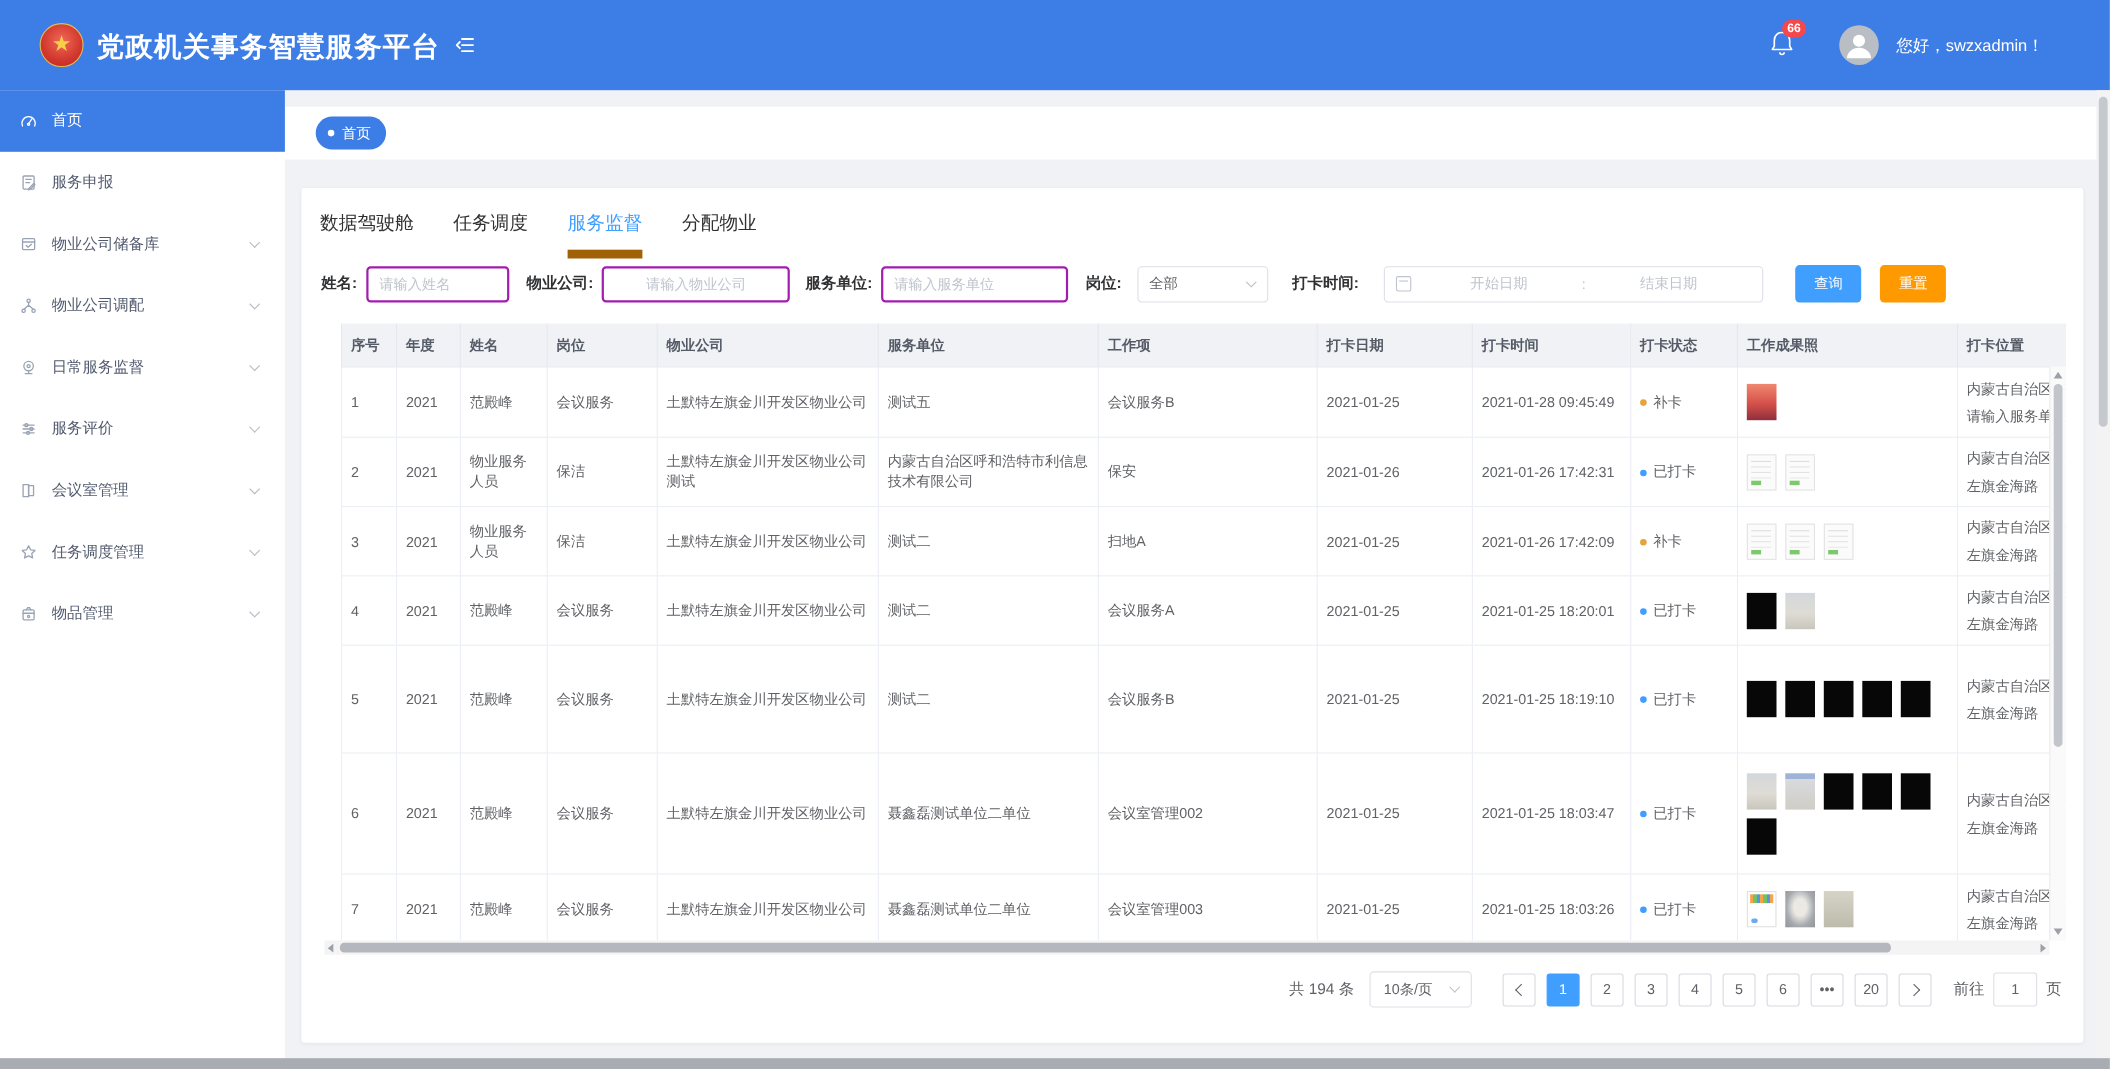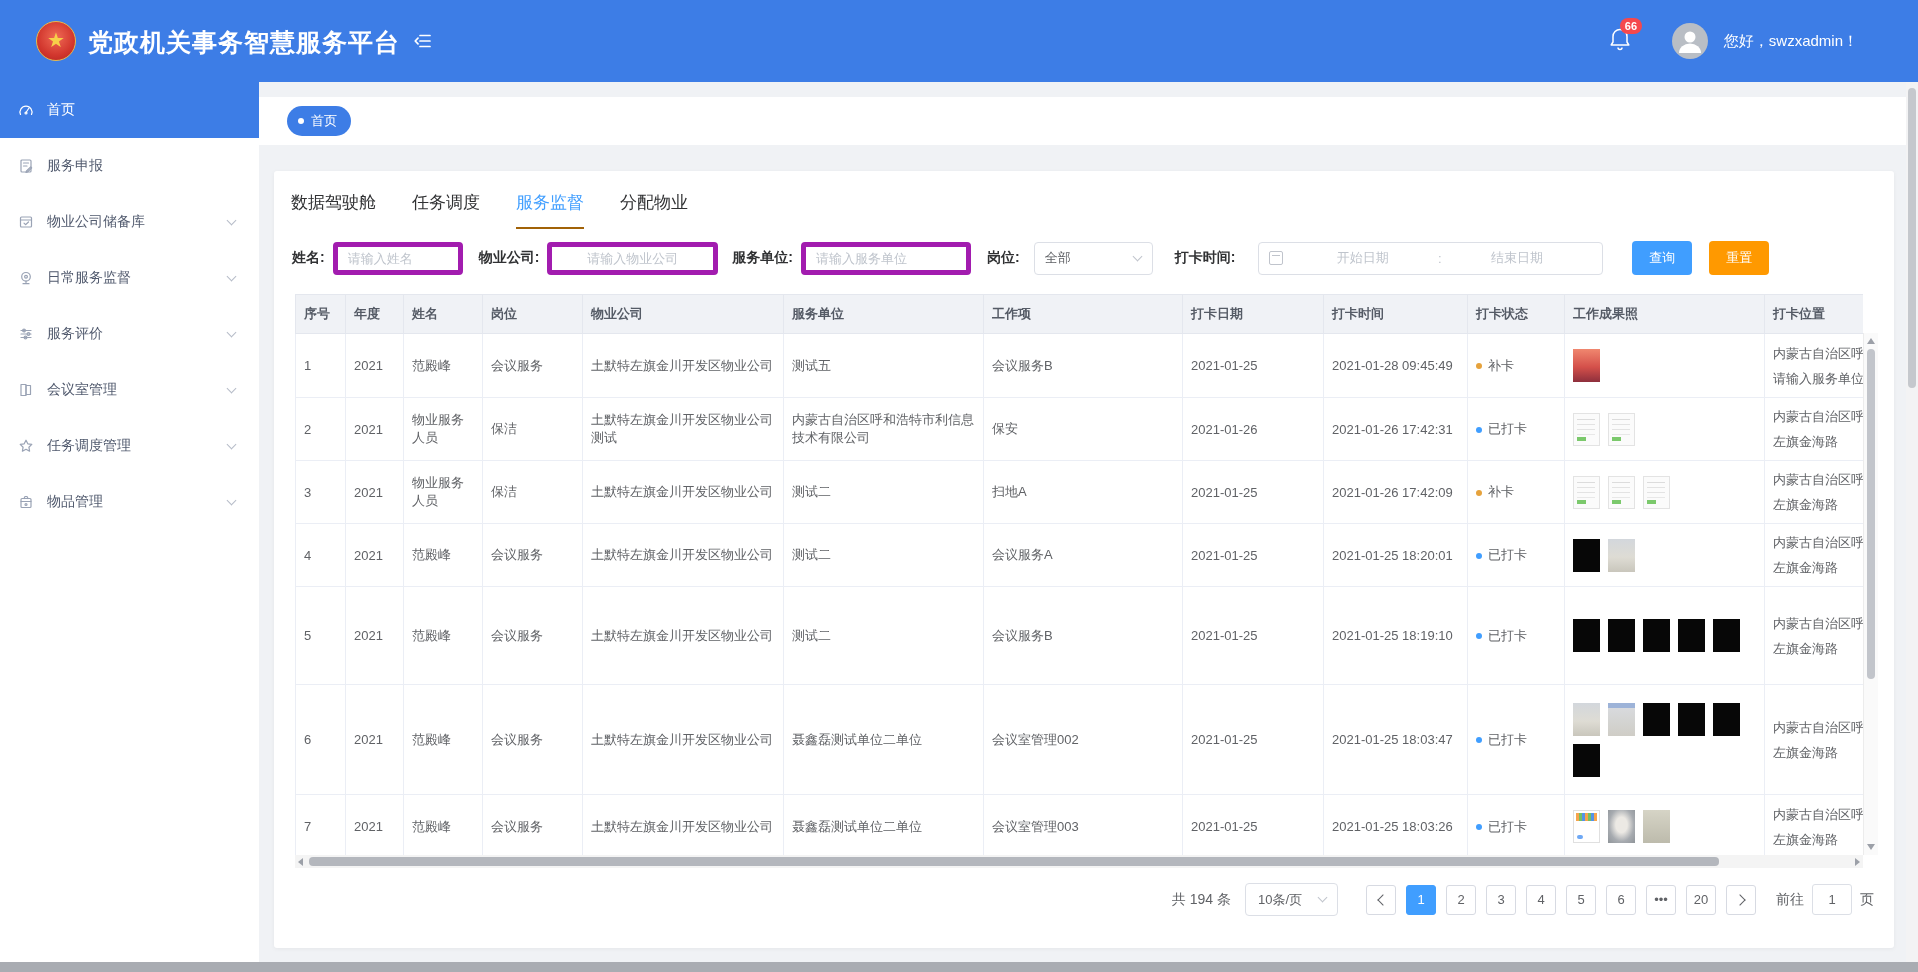--- a/index.html
+++ b/index.html
@@ -41,44 +41,44 @@
   .pill { position:absolute; left:28px; top:9px; height:30px; border-radius:15px; background:#3d7de6;
     color:#fff; font-size:13px; display:flex; align-items:center; padding:0 14px 0 11px; gap:7px; cursor:pointer; }
   .pill .dot { width:6px; height:6px; border-radius:50%; background:#fff; }
 
   .card { position:absolute; left:15px; top:89px; width:1620px; height:777px; background:#fff;
     border-radius:3px; box-shadow:0 1px 4px rgba(0,0,0,.05); }
 
   
   .tabs { position:absolute; left:17px; top:20px; display:flex; gap:36px; }
   .tab { font-size:17px; color:#303133; padding-bottom:13px; cursor:pointer; }
-  .tab.active { color:#409eff; border-bottom:2px solid #a16207; }
+  .tab.active { color:#409eff; border-bottom:8px solid #a16207; }
 
   
   .filters { position:absolute; left:18px; top:70px; height:34px; display:flex; align-items:center; }
   .flabel { font-size:14px; font-weight:700; color:#303133; white-space:nowrap; }
-  .fin { height:33px; border:5px solid #a21caf; border-radius:4px; font-size:13px; color:#606266;
+  .fin { height:33px; border:2px solid #a21caf; border-radius:4px; font-size:13px; color:#606266;
     padding:0 10px; outline:none; font-family:inherit; }
   .fin::placeholder { color:#bfc4cc; }
   .fsel { position:relative; height:33px; border:1px solid #dcdfe6; border-radius:4px;
     display:flex; align-items:center; padding:0 10px; font-size:13px; color:#606266; cursor:pointer; }
   .fsel .chev, .psel .chev { width:7px; height:7px; border-right:1.4px solid #c0c4cc;
     border-bottom:1.4px solid #c0c4cc; transform:rotate(45deg); margin-top:-4px; position:absolute; right:11px; }
   .daterange { position:relative; width:345px; height:33px; border:1px solid #dcdfe6; border-radius:4px;
     display:flex; align-items:center; font-size:13px; color:#bfc4cc; padding:0 10px; }
   .calicon { width:14px; height:14px; border:1.3px solid #c0c4cc; border-radius:2px; position:relative; margin-right:4px; }
   .calicon::before { content:""; position:absolute; left:2px; right:2px; top:3px; height:1.3px; background:#c0c4cc; }
   .dr-part { flex:1; text-align:center; }
   .btn { height:34px; border:none; border-radius:4px; color:#fff; font-size:13px; width:60px;
     cursor:pointer; font-family:inherit; }
   .btn.query { background:#409eff; margin-left:29px; }
   .btn.reset { background:#ff9900; margin-left:17px; }
 
   
-  .tablewrap { position:absolute; left:21px; top:123px; width:1568px; height:561px; overflow:hidden; }
+  .tablewrap { position:absolute; left:36px; top:123px; width:1568px; height:561px; overflow:hidden; }
   table { border-collapse:collapse; table-layout:fixed; width:1568px; }
   th, td { border:1px solid #ebeef5; font-size:13px; color:#606266; text-align:left;
     padding:6px 8px; vertical-align:middle; overflow:hidden; }
   thead th { background:#f0f2f6; border-color:#e4e7ee; font-weight:700; color:#555b66;
     height:39px; white-space:nowrap; }
   td.nowrap { white-space:nowrap; }
   .statusdot { display:inline-block; width:6px; height:6px; border-radius:50%; margin-right:6px; vertical-align:middle; }
   .thumbs { display:flex; flex-wrap:wrap; gap:8px; }
   .thumb { width:27px; height:33px; flex:0 0 auto; cursor:pointer; position:relative; }
   .t-red { background:linear-gradient(180deg,#f0876f,#d4504a 55%,#8e2f3c); }
@@ -185,20 +185,30 @@
       </svg>
       <span class="slabel">服务申报</span>
     </div>
     <div class="side-item">
       <svg class="sicon" viewBox="0 0 16 16" fill="none" stroke="currentColor" stroke-width="1.2" stroke-linecap="round" stroke-linejoin="round">
         <rect x="2.5" y="3" width="11" height="10" rx="1"></rect>
         <line x1="2.5" y1="6" x2="13.5" y2="6"></line>
         <path d="M6 9.2 l1.5 1.5 L10.5 8"></path>
       </svg>
       <span class="slabel">物业公司储备库</span>
+      <i class="chev"></i>
+    </div>
+    <div class="side-item">
+      <svg class="sicon" viewBox="0 0 16 16" fill="none" stroke="currentColor" stroke-width="1.2" stroke-linecap="round" stroke-linejoin="round">
+        <circle cx="8" cy="3.5" r="1.5"></circle>
+        <circle cx="3.5" cy="12.5" r="1.5"></circle>
+        <circle cx="12.5" cy="12.5" r="1.5"></circle>
+        <path d="M8 5 v2.5 M8 7.5 L3.8 11.2 M8 7.5 L12.2 11.2"></path>
+      </svg>
+      <span class="slabel">物业公司调配</span>
       <i class="chev"></i>
     </div>
     <div class="side-item">
       <svg class="sicon" viewBox="0 0 16 16" fill="none" stroke="currentColor" stroke-width="1.2" stroke-linecap="round" stroke-linejoin="round">
         <circle cx="8" cy="6.8" r="4.3"></circle>
         <circle cx="8" cy="6.8" r="1.4"></circle>
         <path d="M8 11.1 v1.6 M5 13.7 h6"></path>
       </svg>
       <span class="slabel">日常服务监督</span>
       <i class="chev"></i>

